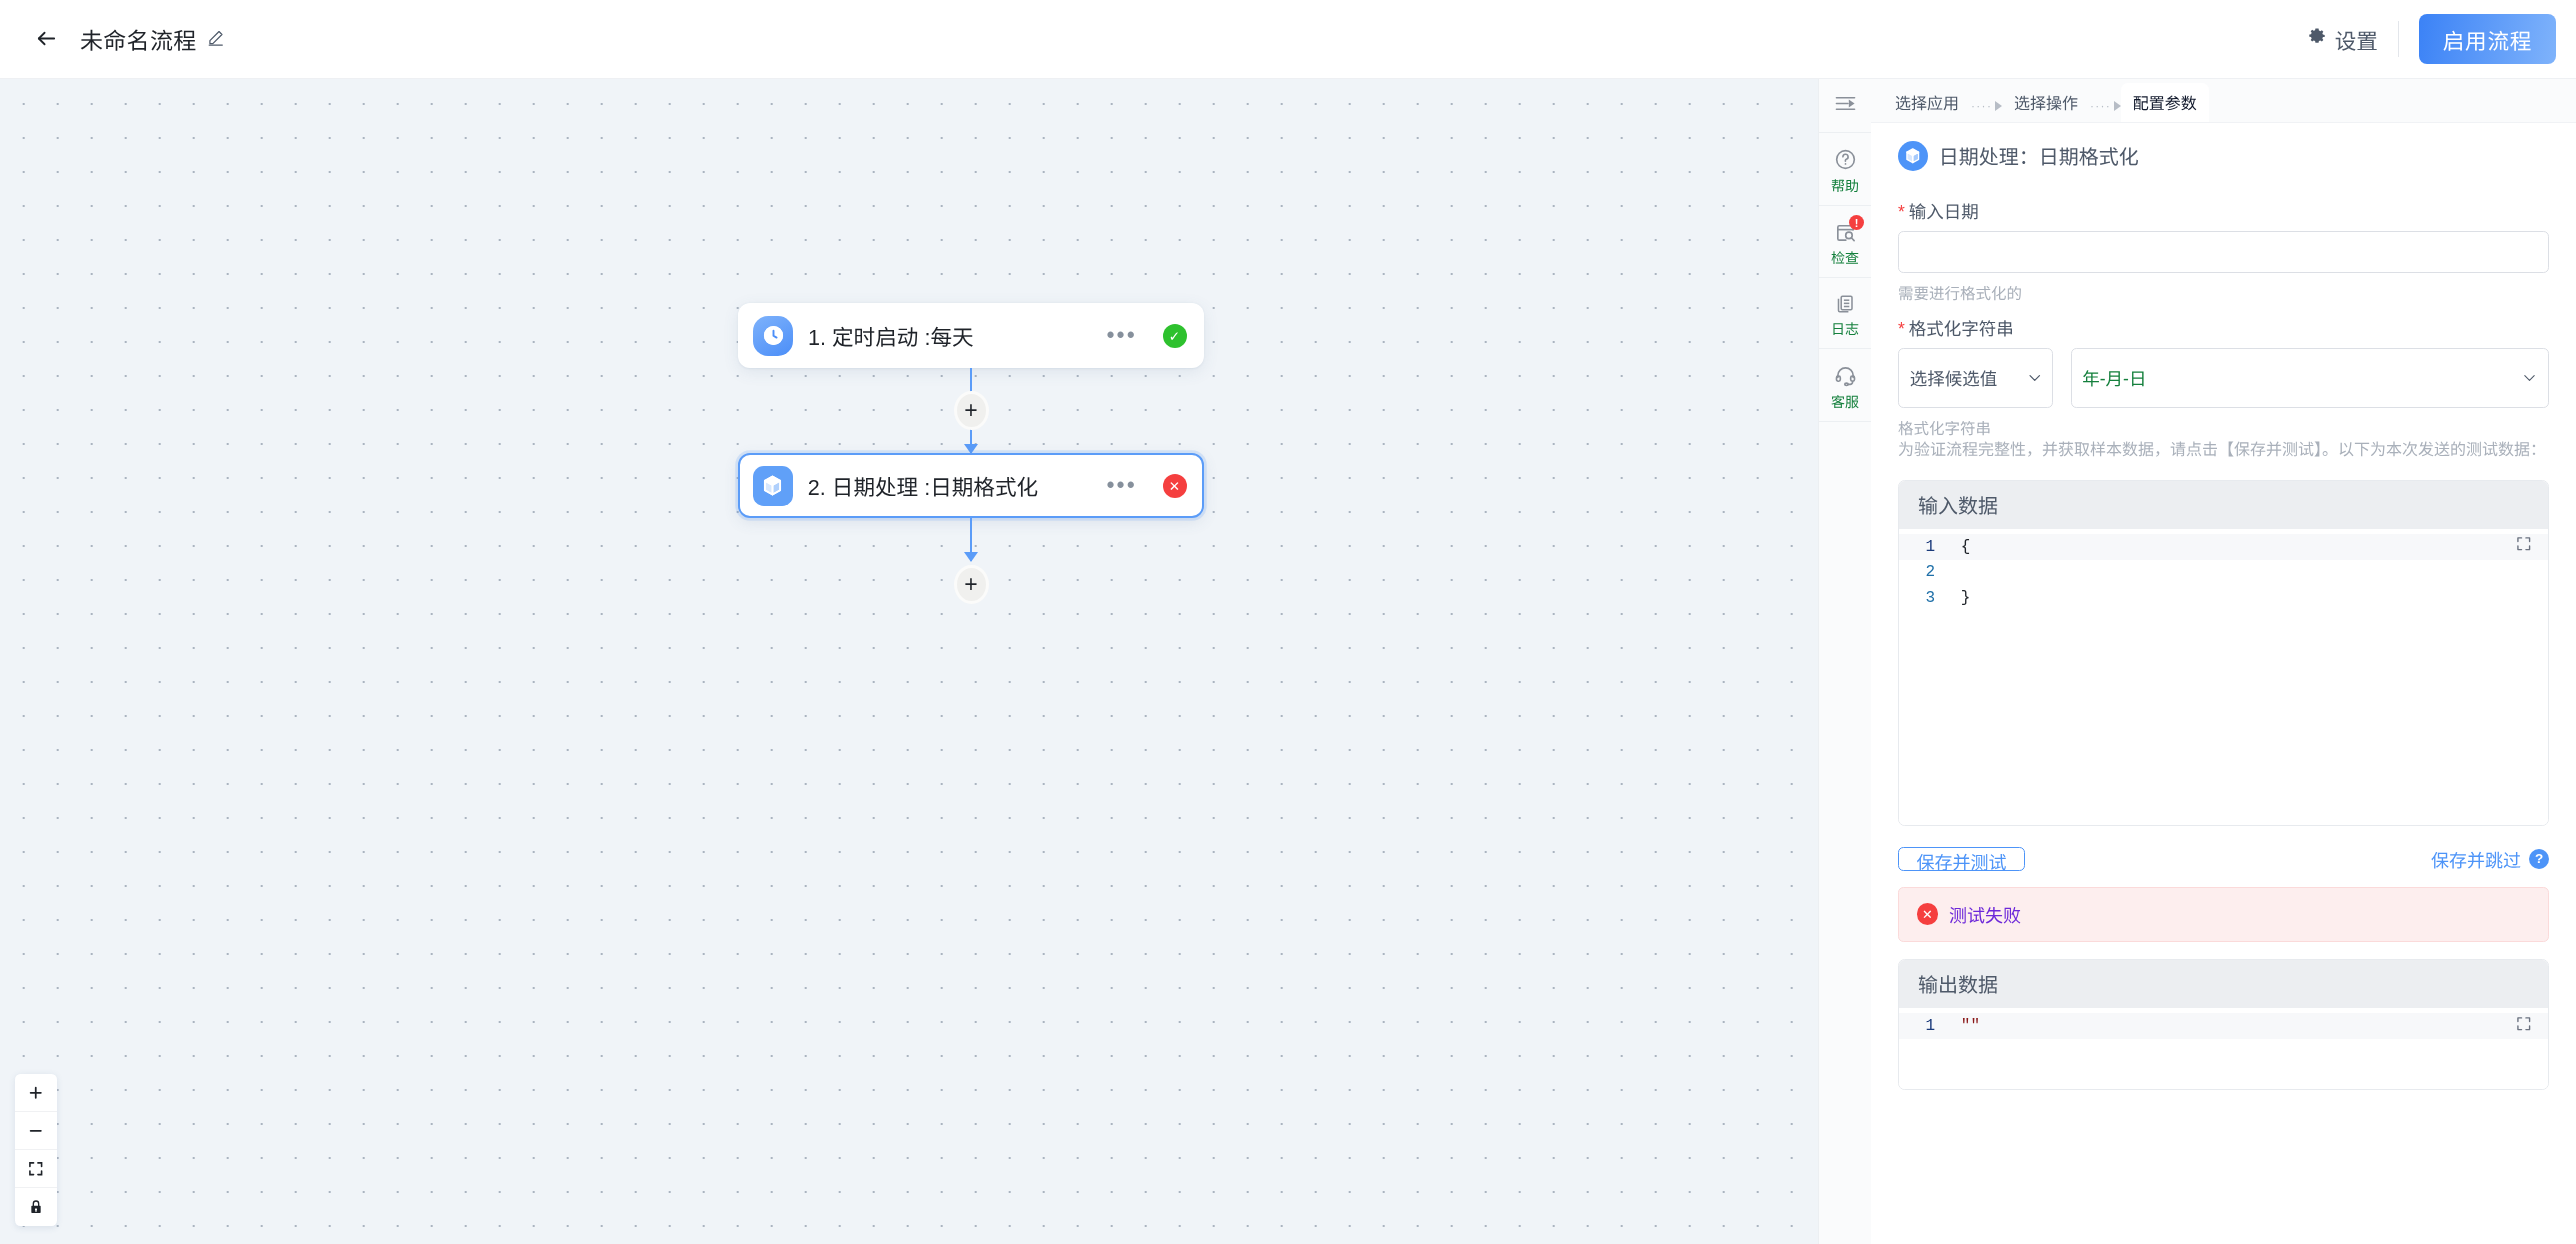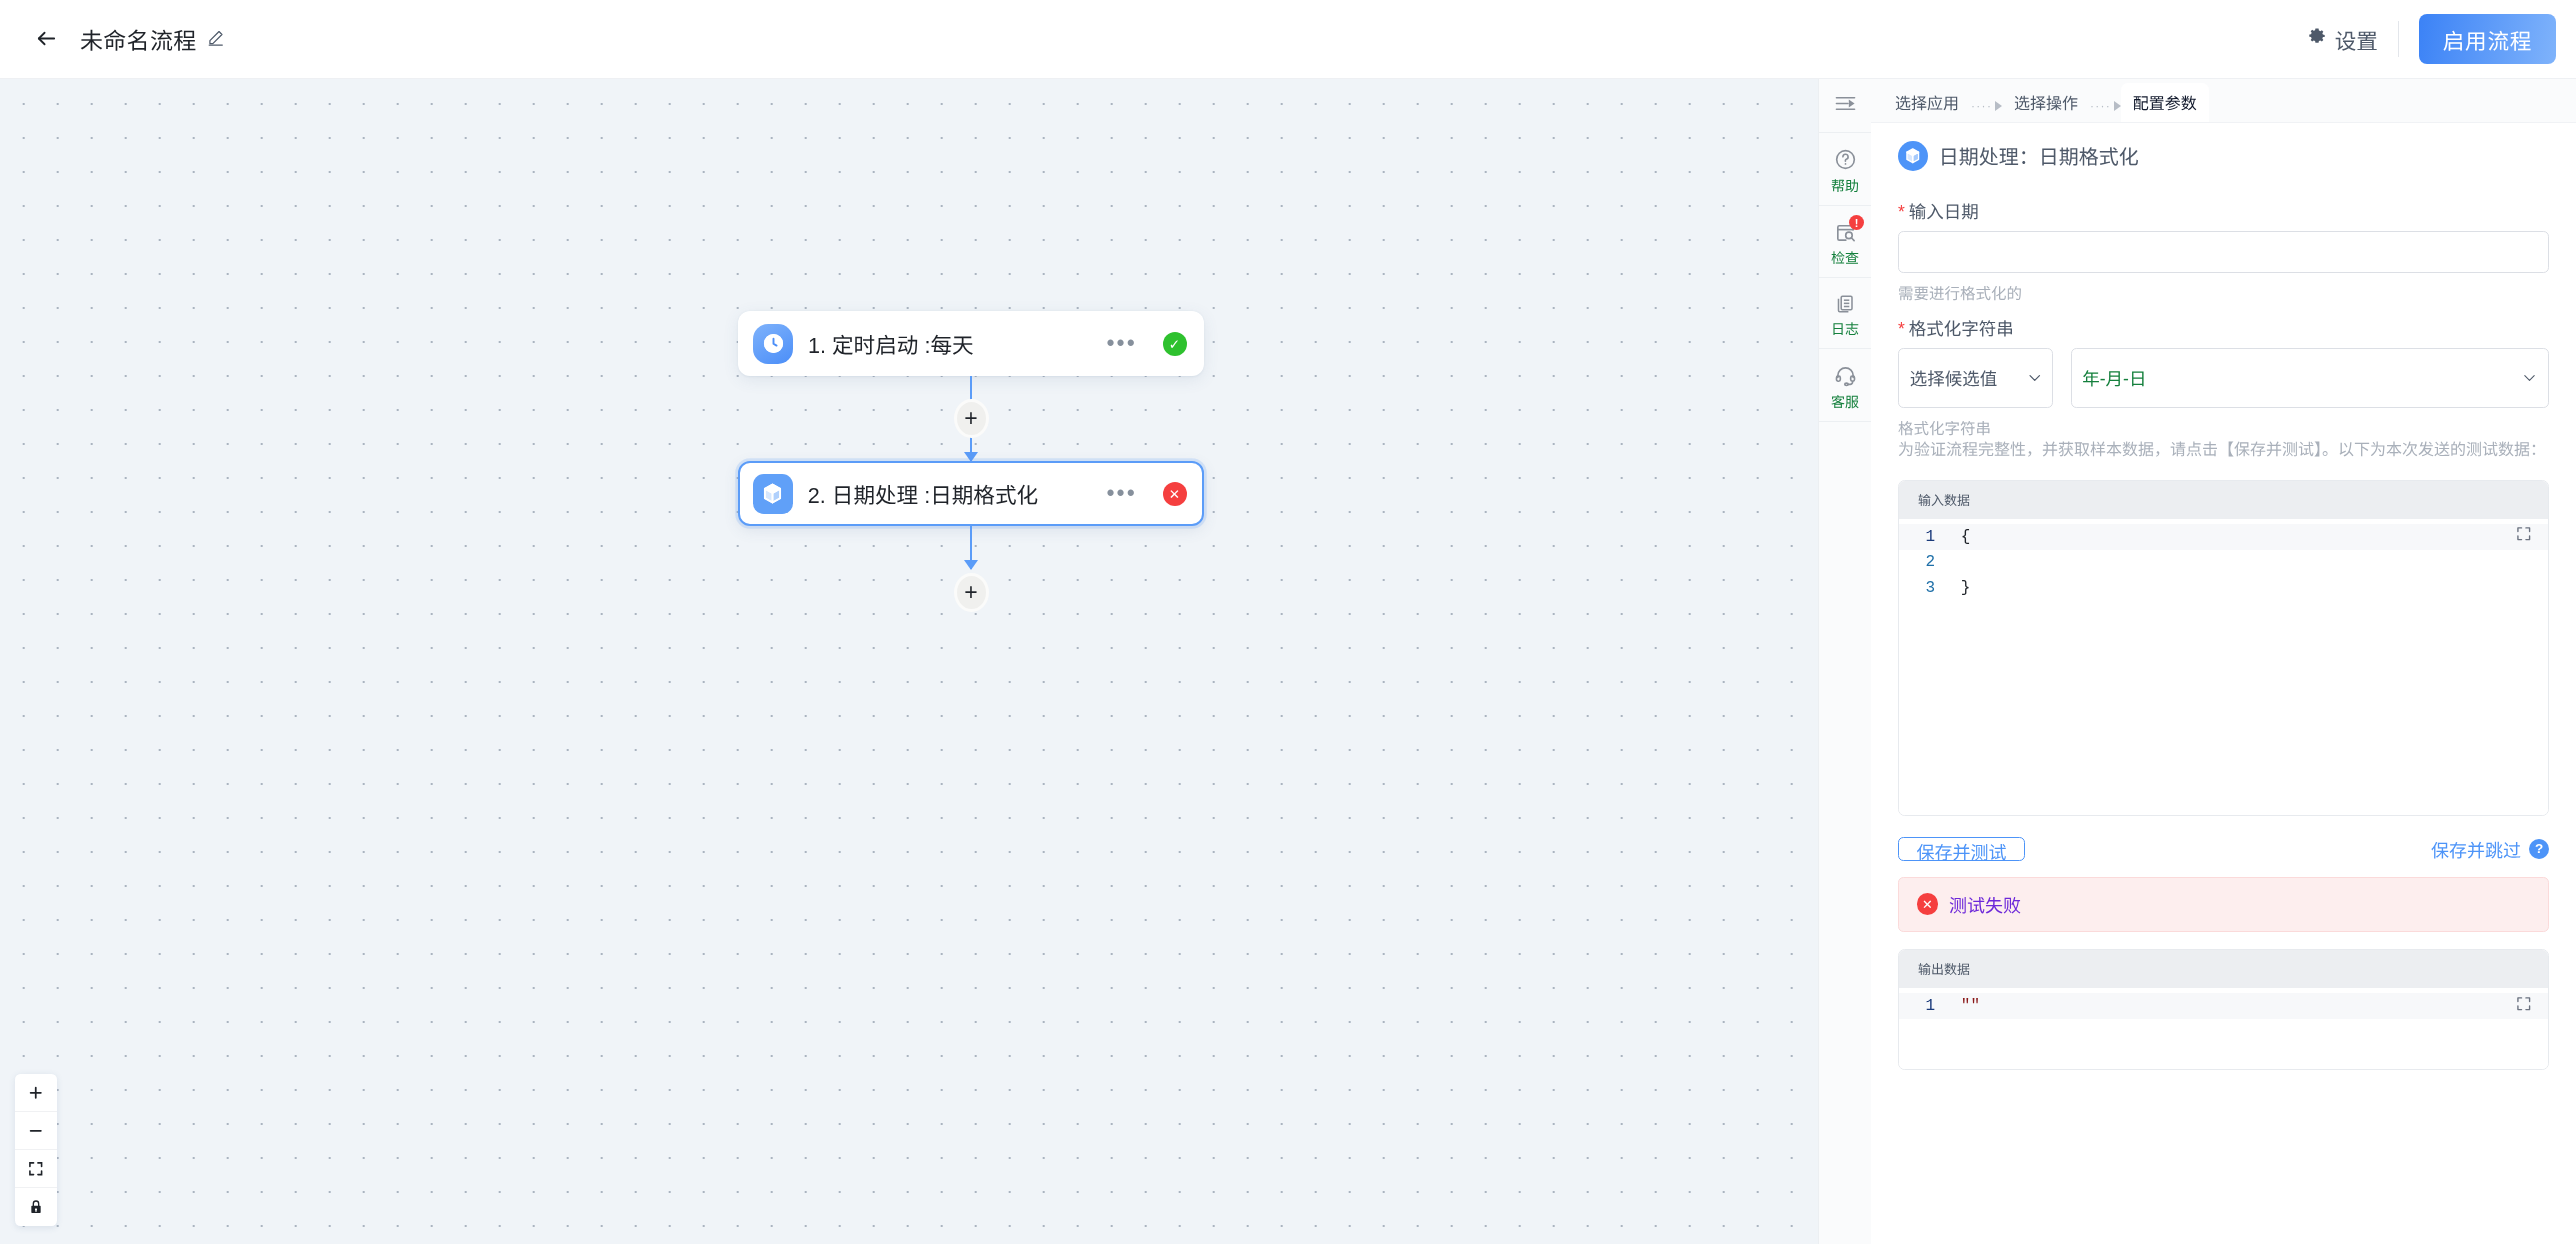--- a/index.html
+++ b/index.html
@@ -55,21 +55,21 @@
     position: relative; flex: 1 1 auto;
     background-color: #f0f4f8;
     background-image:
       radial-gradient(circle, #aab4c0 1.1px, transparent 1.1px);
     background-size: 34px 34px;
     background-position: 6.7px 8px;
     overflow: hidden;
   }
 
   .flow-stack {
-    position: absolute; left: 738px; top: 232px;
+    position: absolute; left: 738px; top: 224px;
     width: 466px;
   }
 
   .node {
     position: relative;
     width: 466px; height: 65px;
     background: #ffffff;
     border-radius: 12px;
     display: flex; align-items: center;
     padding: 0 17.5px 0 15px;
@@ -249,21 +249,21 @@
 
   .section-title { font-size: 19px; color: #4e5969; margin: 23px 0 12px; }
   .section-desc { font-size: 16px; color: #a9b0ba; line-height: 1.55; }
 
   
   .code-card {
     margin-top: 17.5px; border: 0.7px solid #e7eaee; border-radius: 6.7px;
     overflow: hidden; background: #fff;
   }
   .code-head {
-    background: #eceef1; padding: 9.4px 19px; font-size: 13px; color: #4e5969;
+    background: #eceef1; padding: 9.4px 19px; font-size: 20px; color: #4e5969;
   }
   .code-body { position: relative; background: #fff; padding: 5.4px 0 9.4px; }
   .code-line { display: flex; align-items: center; height: 25.6px; font-size: 16px;
     font-family: "Liberation Mono", "DejaVu Sans Mono", monospace; }
   .code-line.hl { background: #f7f8fa; }
   .gutter {
     flex: 0 0 51px; width: 51px; text-align: right; padding-right: 15px;
     color: #1e6fa8; font-size: 16px; user-select: none;
   }
   .gutter.n1 { color: #1a3a7a; }

